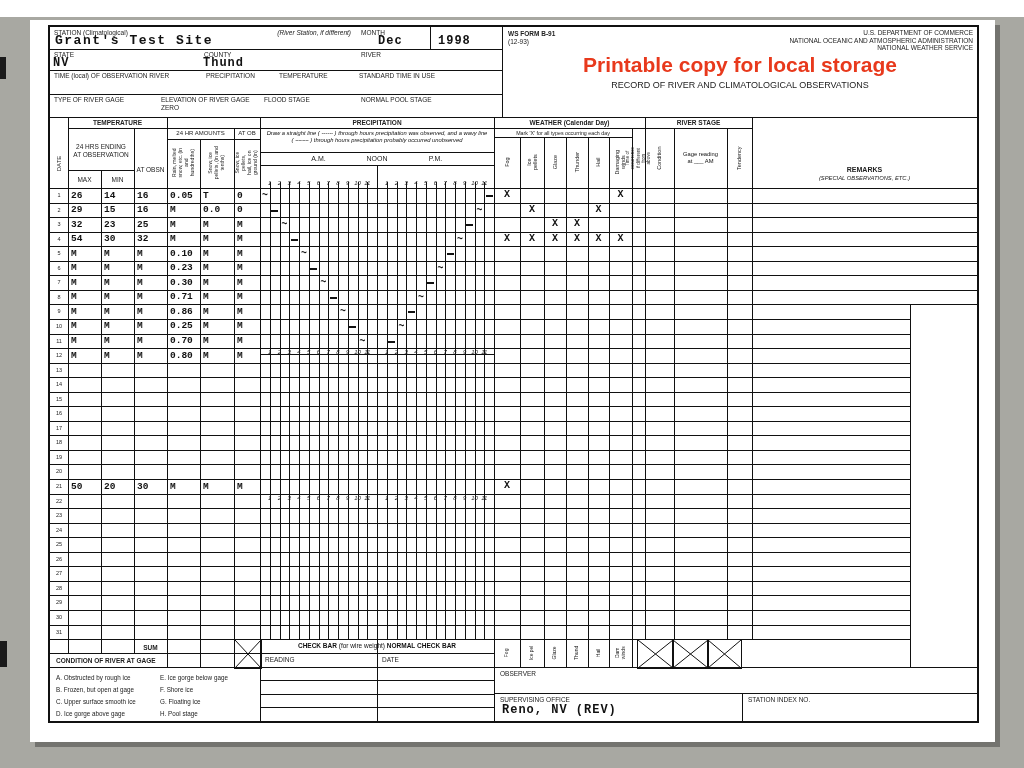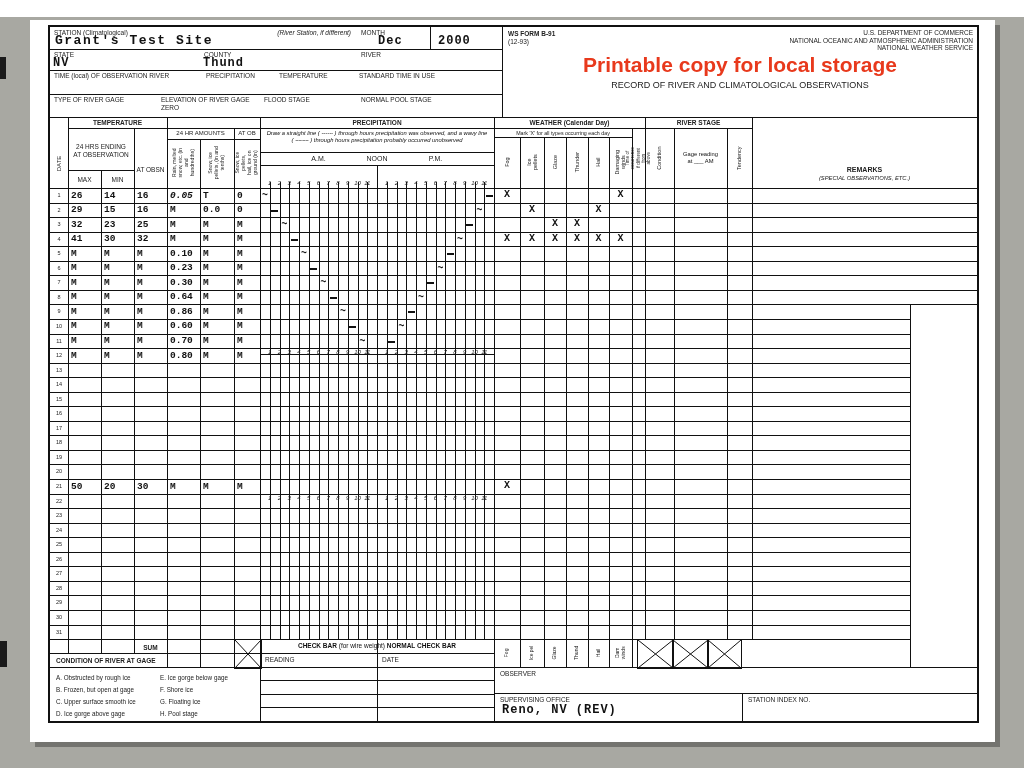--- a/index.html
+++ b/index.html
@@ -41,21 +41,21 @@
 
   <div id="page">
     <div id="form">
 
       <div class="c l" style="left:2px;top:1px;width:200px;">STATION (Climatological)</div>
       <div class="c l li" style="left:150px;top:1px;width:154px;text-align:right;padding-right:3px;">(River Station, if different)</div>
       <div class="c v" style="left:5px;top:8px;font-size:13px;letter-spacing:1.5px;">Grant's Test Site</div>
 
       <div class="c l" style="left:309px;top:1px;width:60px;">MONTH</div>
       <div class="c v" style="left:328px;top:8px;font-size:12px;letter-spacing:1px;">Dec</div>
-      <div class="c v" style="left:388px;top:8px;font-size:12px;letter-spacing:1px;">2000</div>
+      <div class="c v" style="left:388px;top:8px;font-size:12px;letter-spacing:1px;">1998</div>
 
       <div class="c l" style="left:2px;top:23px;width:80px;">STATE</div>
       <div class="c v" style="left:3px;top:30px;font-size:12px;letter-spacing:1px;">NV</div>
       <div class="c l" style="left:152px;top:23px;width:90px;">COUNTY</div>
       <div class="c v" style="left:153px;top:30px;font-size:12px;letter-spacing:1px;">Thund</div>
       <div class="c l" style="left:309px;top:23px;width:90px;">RIVER</div>
 
       <div class="c l" style="left:2px;top:44px;width:148px;">TIME (local) OF OBSERVATION RIVER</div>
       <div class="c l" style="left:227px;top:44px;width:76px;">TEMPERATURE</div>
       <div class="c l" style="left:154px;top:44px;width:70px;">PRECIPITATION</div>
@@ -329,21 +329,21 @@
           <div class="hn" style="left: 297.75px; top: 153px;">9</div>
           <div class="hn" style="left: 414.75px; top: 153px;">9</div>
           <div class="hn" style="left: 307.5px; top: 153px;">10</div>
           <div class="hn" style="left: 424.5px; top: 153px;">10</div>
           <div class="hn" style="left: 317.25px; top: 153px;">11</div>
           <div class="hn" style="left: 434.25px; top: 153px;">11</div>
           <div class="dayn" style="left: 0px; top: 165px; width: 18px;">1</div>
           <div class="cellv" style="left: 21px; top: 163.5px;">26</div>
           <div class="cellv" style="left: 54px; top: 163.5px;">14</div>
           <div class="cellv" style="left: 87px; top: 163.5px;">16</div>
-          <div class="cellv" style="left: 120px; top: 163.5px; font-style: italic;">0.05</div>
+          <div class="cellv" style="left: 120px; top: 163.5px;">0.05</div>
           <div class="cellv" style="left: 153px; top: 163.5px;">T</div>
           <div class="cellv" style="left: 187px; top: 163.5px;">0</div>
           <div class="wx" style="left: 444px; top: 163px; width: 26px;">X</div>
           <div class="wx" style="left: 559px; top: 163px; width: 23px;">X</div>
           <div class="mkw" style="left: 214.875px; top: 164px;">~</div>
           <div class="mks" style="left: 435.625px; top: 168px; width: 7px;"></div>
           <div class="dayn" style="left: 0px; top: 179.55px; width: 18px;">2</div>
           <div class="cellv" style="left: 21px; top: 178.05px;">29</div>
           <div class="cellv" style="left: 54px; top: 178.05px;">15</div>
           <div class="cellv" style="left: 87px; top: 178.05px;">16</div>
@@ -359,21 +359,21 @@
           <div class="cellv" style="left: 54px; top: 192.6px;">23</div>
           <div class="cellv" style="left: 87px; top: 192.6px;">25</div>
           <div class="cellv" style="left: 120px; top: 192.6px;">M</div>
           <div class="cellv" style="left: 153px; top: 192.6px;">M</div>
           <div class="cellv" style="left: 187px; top: 192.6px;">M</div>
           <div class="wx" style="left: 494px; top: 192.1px; width: 22px;">X</div>
           <div class="wx" style="left: 516px; top: 192.1px; width: 22px;">X</div>
           <div class="mkw" style="left: 234.375px; top: 193.1px;">~</div>
           <div class="mks" style="left: 416.125px; top: 197.1px; width: 7px;"></div>
           <div class="dayn" style="left: 0px; top: 208.65px; width: 18px;">4</div>
-          <div class="cellv" style="left: 21px; top: 207.15px;">41</div>
+          <div class="cellv" style="left: 21px; top: 207.15px;">54</div>
           <div class="cellv" style="left: 54px; top: 207.15px;">30</div>
           <div class="cellv" style="left: 87px; top: 207.15px;">32</div>
           <div class="cellv" style="left: 120px; top: 207.15px;">M</div>
           <div class="cellv" style="left: 153px; top: 207.15px;">M</div>
           <div class="cellv" style="left: 187px; top: 207.15px;">M</div>
           <div class="wx" style="left: 444px; top: 206.65px; width: 26px;">X</div>
           <div class="wx" style="left: 470px; top: 206.65px; width: 24px;">X</div>
           <div class="wx" style="left: 494px; top: 206.65px; width: 22px;">X</div>
           <div class="wx" style="left: 516px; top: 206.65px; width: 22px;">X</div>
           <div class="wx" style="left: 538px; top: 206.65px; width: 21px;">X</div>
@@ -404,39 +404,39 @@
           <div class="cellv" style="left: 87px; top: 250.8px;">M</div>
           <div class="cellv" style="left: 120px; top: 250.8px;">0.30</div>
           <div class="cellv" style="left: 153px; top: 250.8px;">M</div>
           <div class="cellv" style="left: 187px; top: 250.8px;">M</div>
           <div class="mkw" style="left: 273.375px; top: 251.3px;">~</div>
           <div class="mks" style="left: 377.125px; top: 255.3px; width: 7px;"></div>
           <div class="dayn" style="left: 0px; top: 266.85px; width: 18px;">8</div>
           <div class="cellv" style="left: 21px; top: 265.35px;">M</div>
           <div class="cellv" style="left: 54px; top: 265.35px;">M</div>
           <div class="cellv" style="left: 87px; top: 265.35px;">M</div>
-          <div class="cellv" style="left: 120px; top: 265.35px;">0.64</div>
+          <div class="cellv" style="left: 120px; top: 265.35px;">0.71</div>
           <div class="cellv" style="left: 153px; top: 265.35px;">M</div>
           <div class="cellv" style="left: 187px; top: 265.35px;">M</div>
           <div class="mks" style="left: 279.625px; top: 269.85px; width: 7px;"></div>
           <div class="mkw" style="left: 370.875px; top: 265.85px;">~</div>
           <div class="dayn" style="left: 0px; top: 281.4px; width: 18px;">9</div>
           <div class="cellv" style="left: 21px; top: 279.9px;">M</div>
           <div class="cellv" style="left: 54px; top: 279.9px;">M</div>
           <div class="cellv" style="left: 87px; top: 279.9px;">M</div>
           <div class="cellv" style="left: 120px; top: 279.9px;">0.86</div>
           <div class="cellv" style="left: 153px; top: 279.9px;">M</div>
           <div class="cellv" style="left: 187px; top: 279.9px;">M</div>
           <div class="mkw" style="left: 292.875px; top: 280.4px;">~</div>
           <div class="mks" style="left: 357.625px; top: 284.4px; width: 7px;"></div>
           <div class="dayn" style="left: 0px; top: 295.95px; width: 18px;">10</div>
           <div class="cellv" style="left: 21px; top: 294.45px;">M</div>
           <div class="cellv" style="left: 54px; top: 294.45px;">M</div>
           <div class="cellv" style="left: 87px; top: 294.45px;">M</div>
-          <div class="cellv" style="left: 120px; top: 294.45px;">0.60</div>
+          <div class="cellv" style="left: 120px; top: 294.45px;">0.25</div>
           <div class="cellv" style="left: 153px; top: 294.45px;">M</div>
           <div class="cellv" style="left: 187px; top: 294.45px;">M</div>
           <div class="mks" style="left: 299.125px; top: 298.95px; width: 7px;"></div>
           <div class="mkw" style="left: 351.375px; top: 294.95px;">~</div>
           <div class="dayn" style="left: 0px; top: 310.5px; width: 18px;">11</div>
           <div class="cellv" style="left: 21px; top: 309px;">M</div>
           <div class="cellv" style="left: 54px; top: 309px;">M</div>
           <div class="cellv" style="left: 87px; top: 309px;">M</div>
           <div class="cellv" style="left: 120px; top: 309px;">0.70</div>
           <div class="cellv" style="left: 153px; top: 309px;">M</div>

